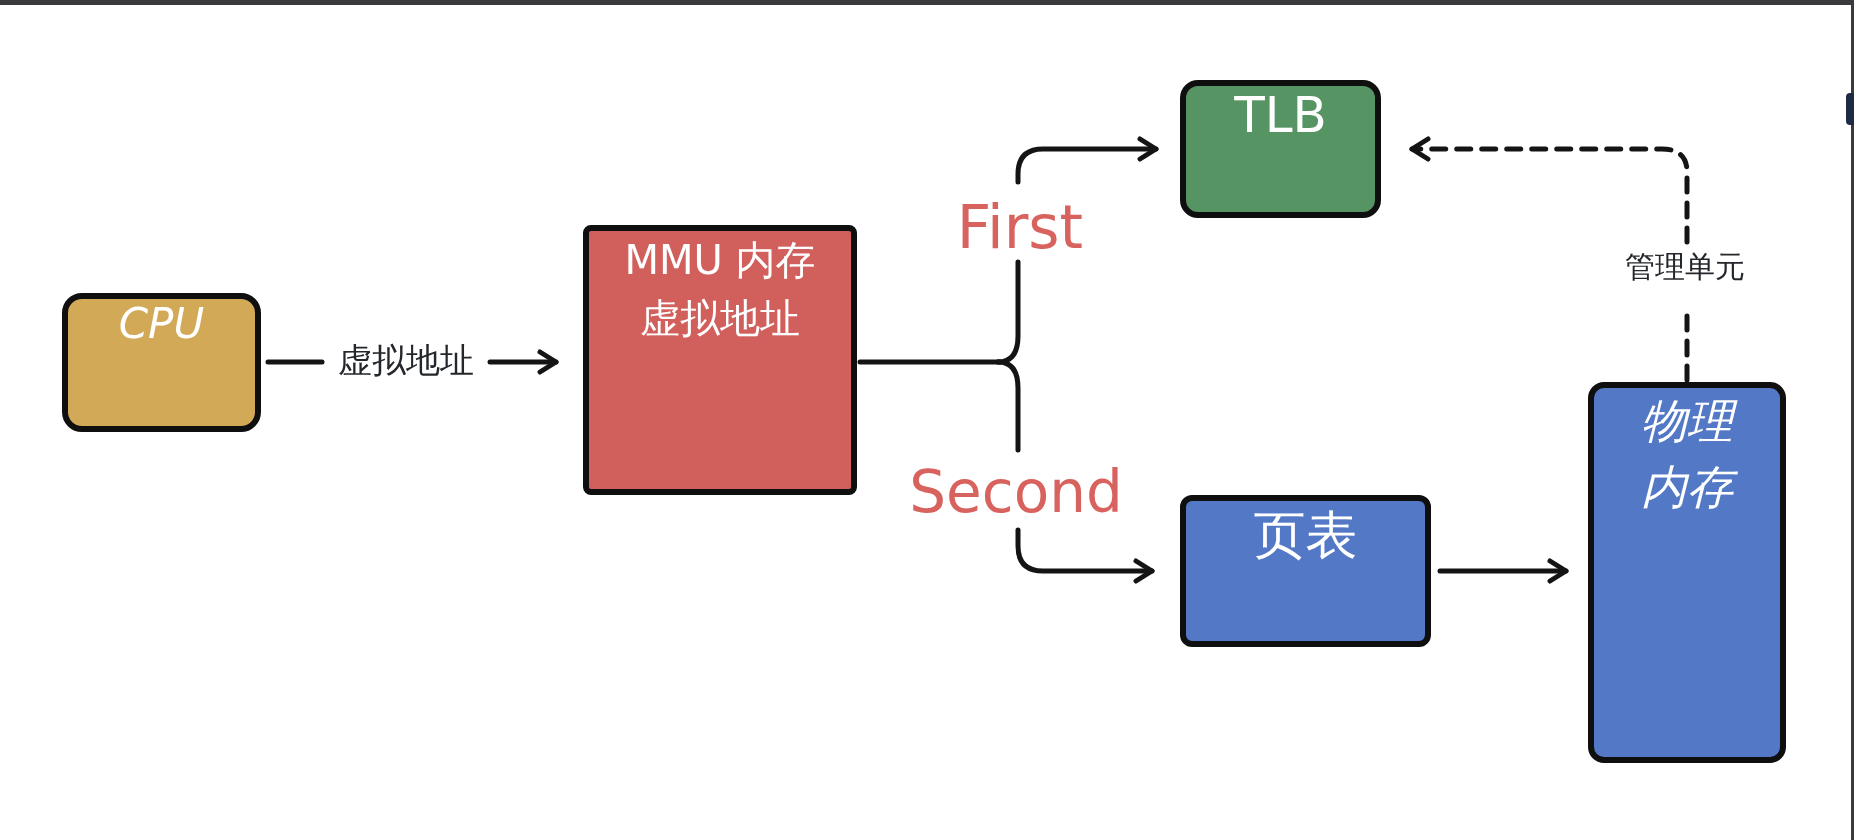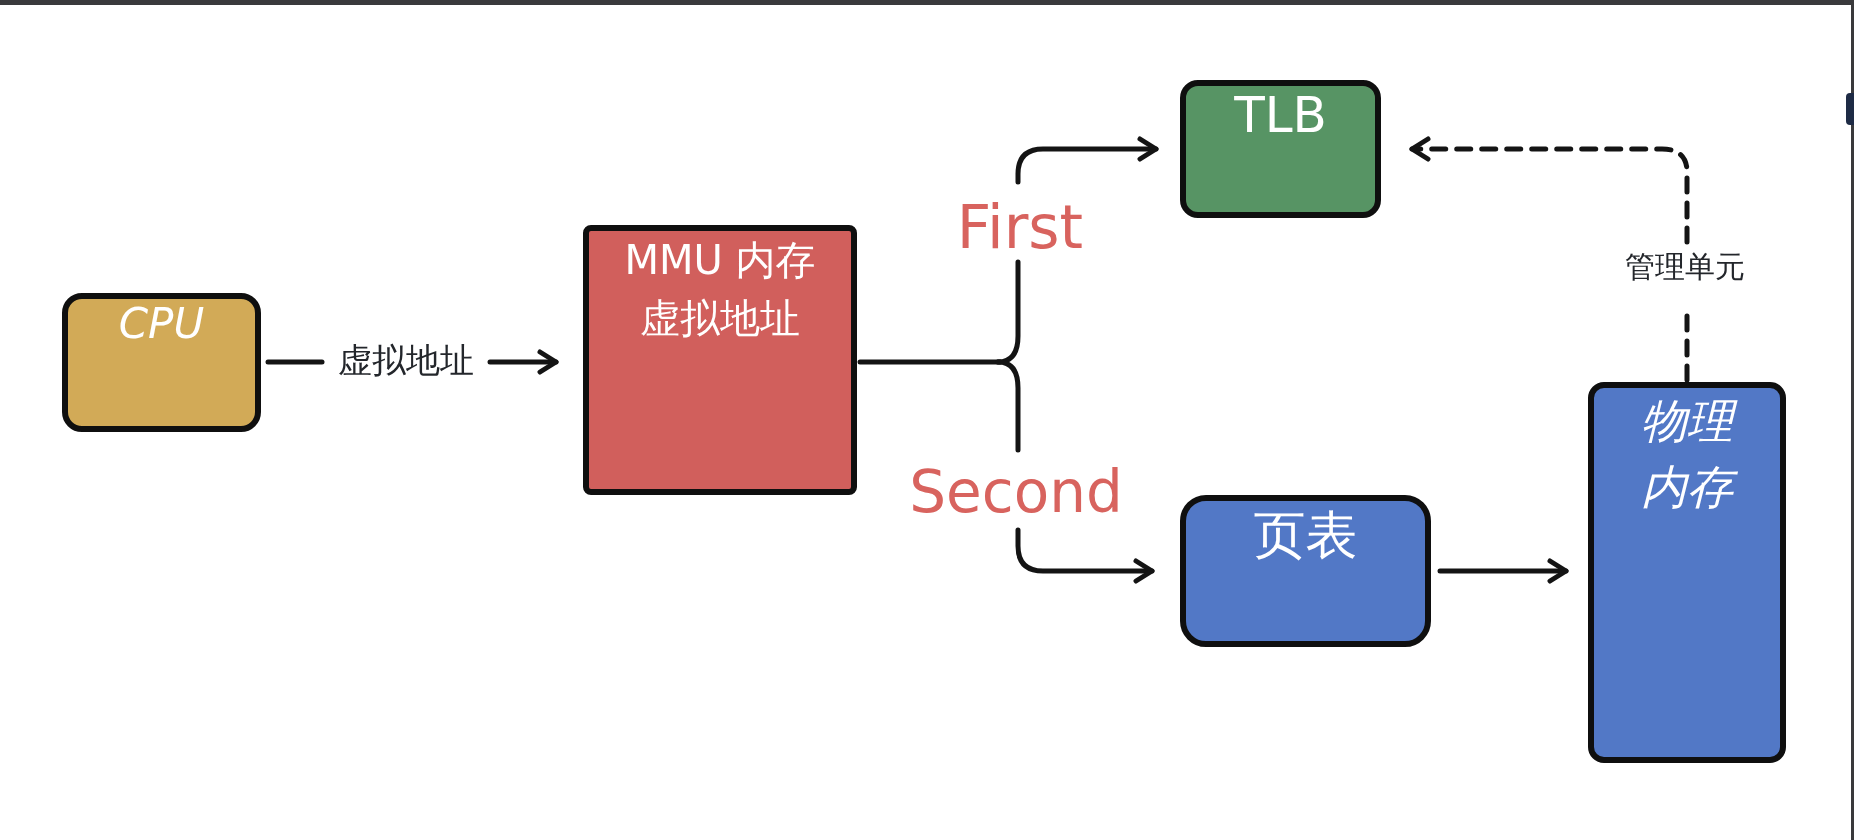--- a/index.html
+++ b/index.html
@@ -13,21 +13,21 @@
   .connectors{position:absolute;left:0;top:0;width:1854px;height:840px;}
   .connectors path{fill:none;stroke:#141414;stroke-width:5;stroke-linecap:round;stroke-linejoin:round;}
   .connectors path.dashed{stroke-dasharray:14 11;}
   .node{
     position:absolute;display:flex;flex-direction:column;align-items:center;justify-content:flex-start;
     border:6px solid #0f0f0f;color:#ffffff;text-align:center;box-sizing:border-box;
   }
   .node-cpu{left:62px;top:293px;width:199px;height:139px;border-radius:20px;font-size:42px;}
   .node-mmu{left:583px;top:225px;width:274px;height:270px;border-radius:8px;font-size:40px;line-height:58px;}
   .node-tlb{left:1180px;top:80px;width:201px;height:138px;border-radius:18px;font-size:50px;}
-  .node-page-table{left:1180px;top:495px;width:251px;height:152px;border-radius:26px;font-size:52px;}
+  .node-page-table{left:1180px;top:495px;width:251px;height:152px;border-radius:12px;font-size:52px;}
   .node-physical-memory{left:1588px;top:382px;width:198px;height:381px;border-radius:16px;font-size:46px;line-height:66px;font-style:italic;}
   .edge-label{position:absolute;transform:translate(-50%,-50%);white-space:nowrap;}
   .lbl-virtual-address{left:406px;top:361px;font-size:34px;}
   .lbl-first{left:1020px;top:227px;font-size:60px;}
   .lbl-second{left:1016px;top:492px;font-size:58px;}
   .lbl-flush-cache{left:1685px;top:267px;font-size:30px;}
 </style>
 </head>
 <body>
 

